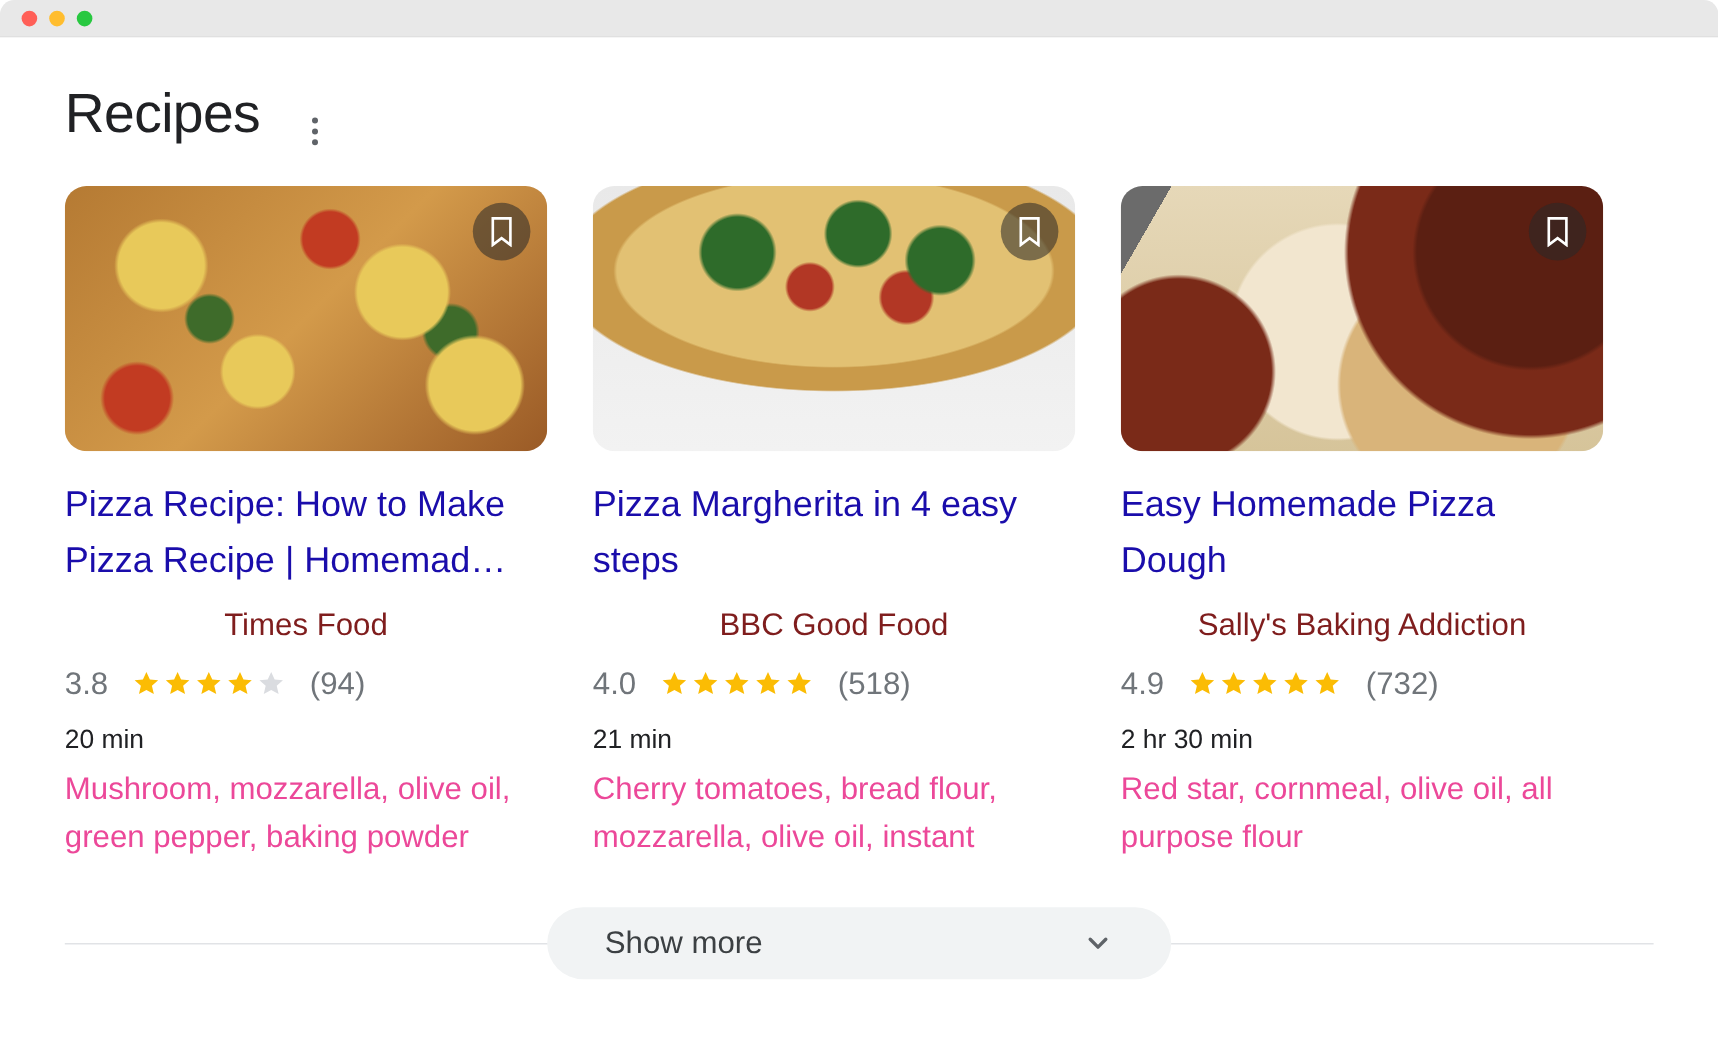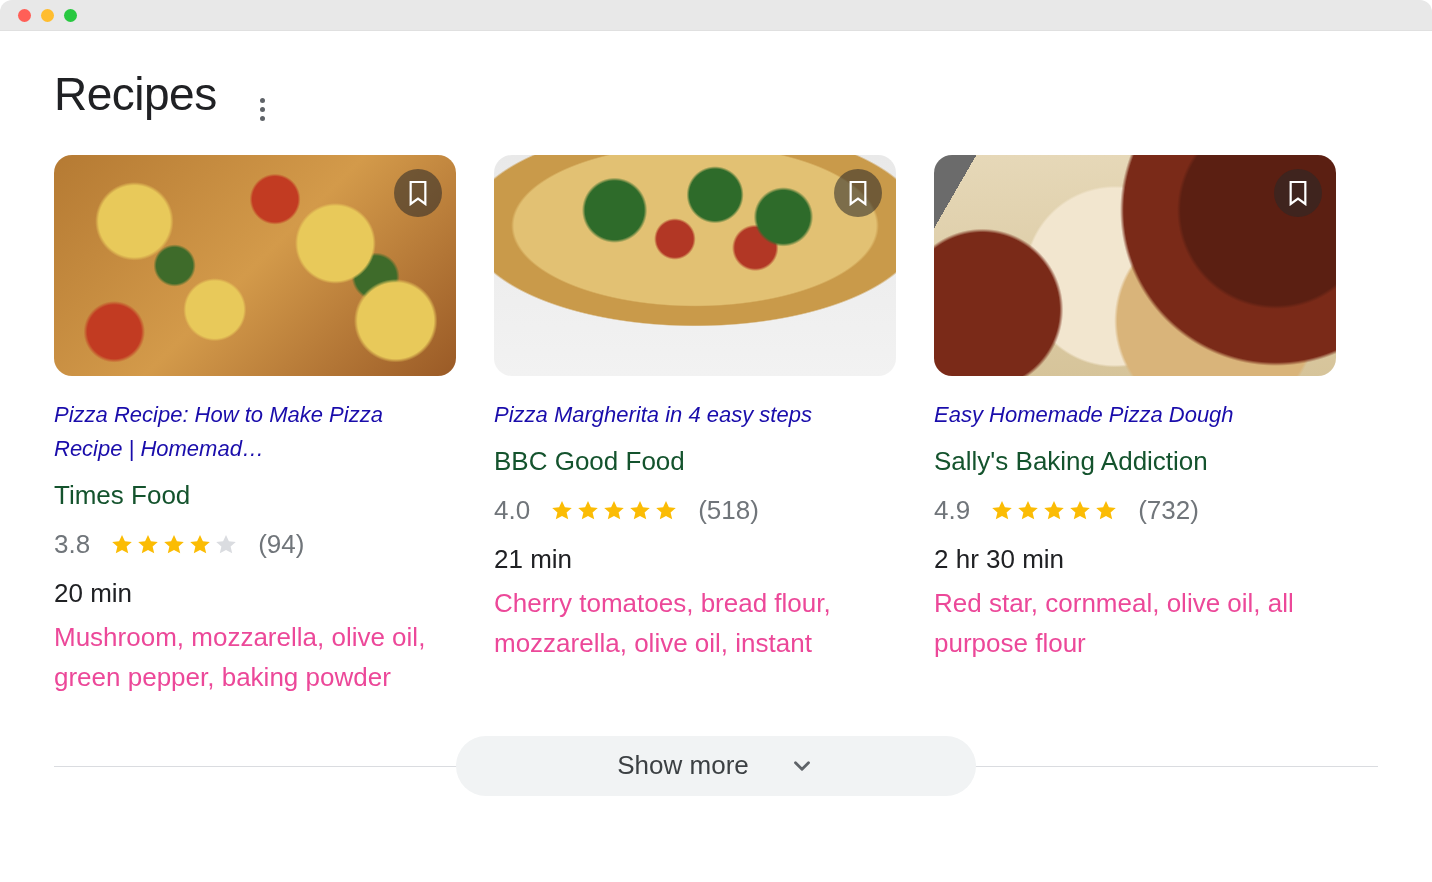--- a/index.html
+++ b/index.html
@@ -97,50 +97,50 @@
       radial-gradient(circle at 12% 70%, #7a2a18 0 20%, transparent 21%),
       radial-gradient(circle at 85% 25%, #5b1f12 0 25%, #7a2a18 26% 40%, transparent 41%),
       radial-gradient(circle at 70% 75%, #d9b47a 0 30%, transparent 31%),
       radial-gradient(circle at 45% 55%, #f2e6cf 0 35%, transparent 36%),
       linear-gradient(120deg,#6b6b6b 0 8%, transparent 8%),
       linear-gradient(#e6d8b8,#d6c49a);
   }
 
   .card-title {
     color:#1a0dab;
-    font-size:22px;
+    font-size:30px;
     line-height:1.55;
     margin-top:22px;
     cursor:pointer;
     overflow:hidden;
     display:-webkit-box;
-    font-style:italic;
     -webkit-line-clamp:2;
     -webkit-box-orient:vertical;
   }
 
   .source {
-    color:#14532d;
+    color:#7f1d1d;
     font-size:26px;
     margin-top:14px;
+    text-align:center;
   }
 
   .rating-row {
     display:flex;
     align-items:center;
     gap:20px;
     margin-top:18px;
     font-size:26px;
     color:#70757a;
   }
   .stars { display:flex; gap:2px; }
 
   .time {
     color:#202124;
-    font-size:26px;
+    font-size:22px;
     margin-top:18px;
   }
 
   .ingredients {
     color:#ec4899;
     font-size:26px;
     line-height:1.55;
     margin-top:8px;
   }
 
@@ -163,21 +163,21 @@
     border-radius:30px;
     height:60px;
     padding:0 48px;
     display:flex;
     align-items:center;
     gap:40px;
     font-size:26px;
     color:#3c4043;
     cursor:pointer;
     min-width:520px;
-    justify-content:center;
+    justify-content:space-between;
   }
 </style>
 </head>
 <body>
 
 <div class="title-bar">
   <div class="tl-dot d-close"></div>
   <div class="tl-dot d-min"></div>
   <div class="tl-dot d-max"></div>
 </div>

